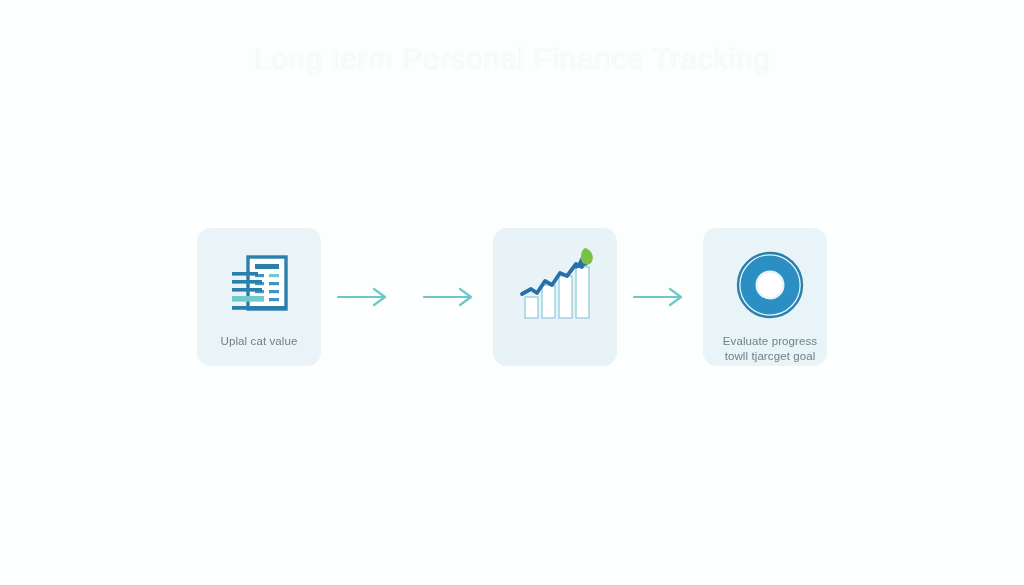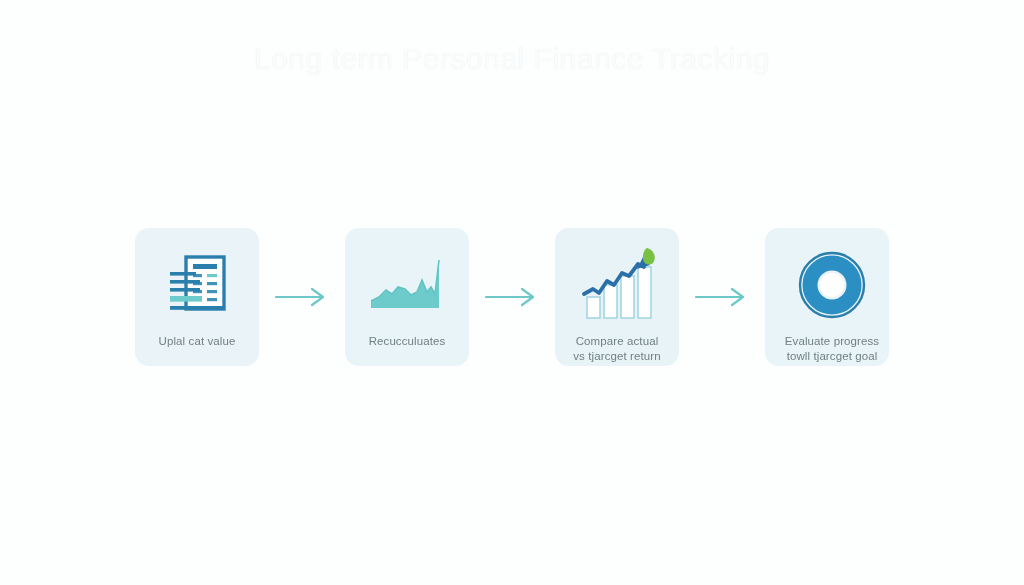--- a/index.html
+++ b/index.html
@@ -127,52 +127,39 @@
       <div class="card-label">Uplal cat value</div>
     </div>
 
     <div class="arrow">
       <svg width="54" height="20" viewBox="0 0 54 20">
         <line x1="1" y1="10" x2="46" y2="10" stroke="#6ec8c8" stroke-width="2.2" stroke-linecap="round"></line>
         <polyline points="37,2 48,10 37,18" fill="none" stroke="#6ec8c8" stroke-width="2.2" stroke-linecap="round" stroke-linejoin="round"></polyline>
       </svg>
     </div>
 
-    <div class="card card-2">
-      <div class="icon-box">
-        <svg width="80" height="62" viewBox="0 0 80 62">
-          <path d="M4,54 L4,47 L12,43 L19,36 L25,40 L31,33 L38,35 L44,41 L50,38 L55,26 L60,38 L64,33 L68,40 L72,6 L72,54 Z" fill="#6ecbcb"></path>
-          <path d="M4,47 L12,43 L19,36 L25,40 L31,33 L38,35 L44,41 L50,38 L55,26 L60,38 L64,33 L68,40 L72,6" fill="none" stroke="#63c3c3" stroke-width="1.6"></path>
-        </svg>
-      </div>
-      <div class="card-label">Recucculuates</div>
-    </div>
 
     <div class="arrow">
       <svg width="54" height="20" viewBox="0 0 54 20">
         <line x1="1" y1="10" x2="46" y2="10" stroke="#6ec8c8" stroke-width="2.2" stroke-linecap="round"></line>
         <polyline points="37,2 48,10 37,18" fill="none" stroke="#6ec8c8" stroke-width="2.2" stroke-linecap="round" stroke-linejoin="round"></polyline>
       </svg>
     </div>
 
     <div class="card card-3">
       <div class="icon-box">
         <svg width="84" height="80" viewBox="0 0 84 80">
           <rect x="12" y="52" width="13" height="21" fill="#ffffff" stroke="#9ed4e0" stroke-width="1.5"></rect>
           <rect x="29" y="40" width="13" height="33" fill="#ffffff" stroke="#9ed4e0" stroke-width="1.5"></rect>
           <rect x="46" y="31" width="13" height="42" fill="#ffffff" stroke="#9ed4e0" stroke-width="1.5"></rect>
           <rect x="63" y="22" width="13" height="51" fill="#ffffff" stroke="#9ed4e0" stroke-width="1.5"></rect>
           <polyline points="9,49 18,44 24,48 32,36 39,40 47,28 54,31 63,19 69,22" fill="none" stroke="#2b6fa8" stroke-width="3.8" stroke-linecap="round" stroke-linejoin="round"></polyline>
           <polygon points="68,12 75,20 62,24" fill="#2b6fa8"></polygon>
           <path d="M72,3 C79,5 82,12 78,18 C73,22 67,18 68,11 C68,7 70,4 72,3 Z" fill="#79c143"></path>
         </svg>
-      </div>
-      <div class="card-label">
-        <span>Compare actual</span><br>
-        <span>vs tjarcget return</span>
       </div>
     </div>
 
     <div class="arrow">
       <svg width="54" height="20" viewBox="0 0 54 20">
         <line x1="1" y1="10" x2="46" y2="10" stroke="#6ec8c8" stroke-width="2.2" stroke-linecap="round"></line>
         <polyline points="37,2 48,10 37,18" fill="none" stroke="#6ec8c8" stroke-width="2.2" stroke-linecap="round" stroke-linejoin="round"></polyline>
       </svg>
     </div>
 

